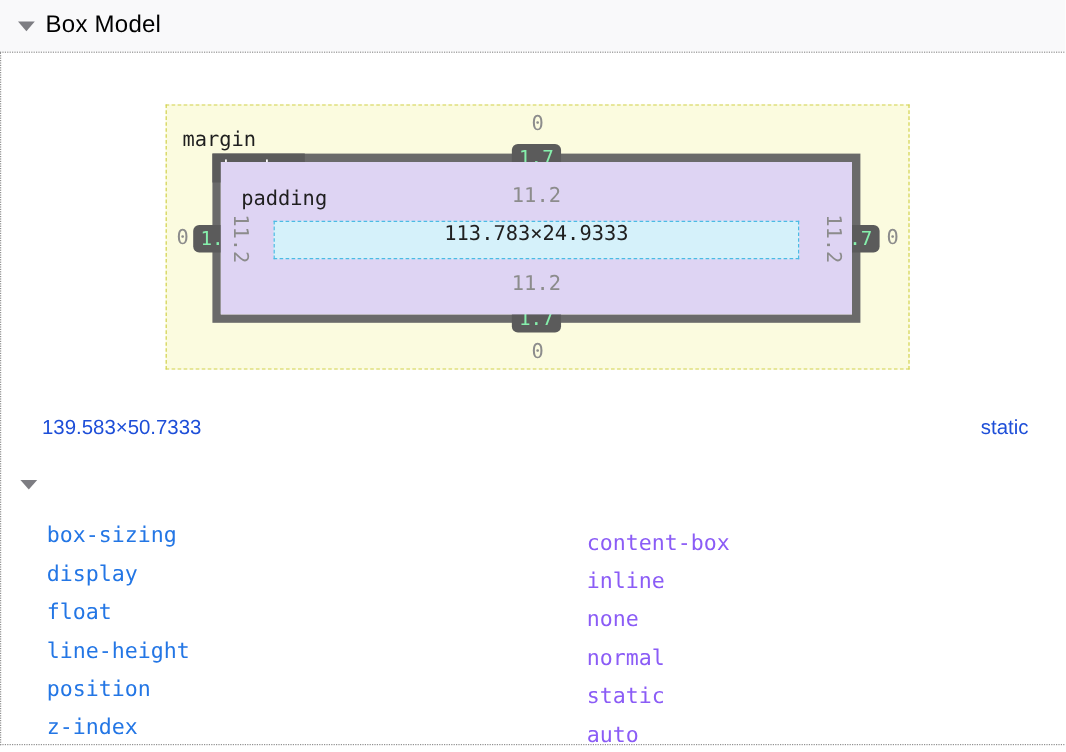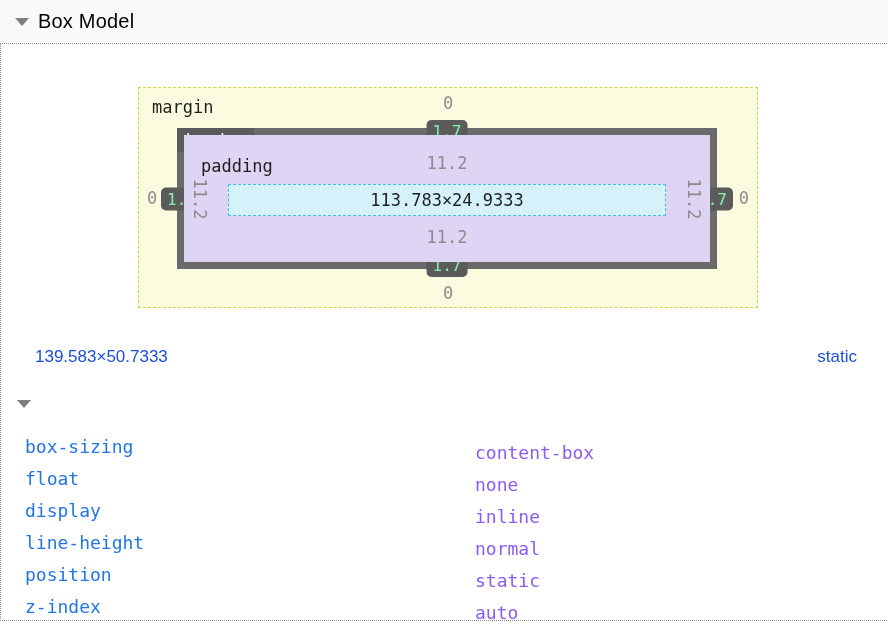--- a/index.html
+++ b/index.html
@@ -42,21 +42,21 @@
   
   .margin-box {
     position: absolute; left: 137px; top: 43px; width: 620px; height: 221px;
     background: #fbfbdf;
     border: 1px dashed #d2d24f;
   }
   .layer-label {
     font-family: "DejaVu Sans Mono", monospace;
     font-size: 17px; color: #1f1f1f;
   }
-  .margin-box > .layer-label { position: absolute; left: 13px; top: 9px; }
+  .margin-box > .layer-label { position: absolute; left: 13px; top: 19px; }
   .dim-val {
     font-family: "DejaVu Sans Mono", monospace;
     font-size: 17px; color: #8c8c8c; line-height: 22px;
     cursor: default;
   }
   .m-top    { position: absolute; top: 4px;    left: 50%; transform: translateX(-50%); }
   .m-bottom { position: absolute; bottom: 3px; left: 50%; transform: translateX(-50%); }
   .m-left   { position: absolute; left: 8px;   top: 50%;  transform: translateY(-50%); }
   .m-right  { position: absolute; right: 8px;  top: 50%;  transform: translateY(-50%); }
 
@@ -96,21 +96,21 @@
     position: absolute; top: 50%; transform: translateY(-50%);
     writing-mode: vertical-rl;
   }
   .p-left  { left: 5px; }
   .p-right { right: 5px; }
 
   .content-box {
     position: absolute; left: 44px; right: 44px; top: 49px; bottom: 46px;
     background: #d5f1fa;
     border: 1px dashed #4cbbe4;
-    display: flex; align-items: center; justify-content: center;
+    display: flex; justify-content: center;
     font-family: "DejaVu Sans Mono", monospace;
     font-size: 17px; color: #1f1f1f;
     cursor: default;
   }
 
   
   .size-row {
     position: absolute; top: 303px; left: 34px; right: 30px;
     display: flex; justify-content: space-between; align-items: center;
     font-size: 17px; color: #1d4ed8;
@@ -129,21 +129,21 @@
   .props-title { font-size: 18px; color: #38383d; }
 
   .props-list {
     position: absolute; top: 386px; left: 0; right: 0;
   }
   .prop-row {
     display: grid;
     grid-template-columns: 450px auto;
     height: 32px;
     align-items: center;
-    padding-left: 24px;
+    padding-left: 38px;
     cursor: default;
   }
   .prop-name {
     font-family: "DejaVu Sans Mono", monospace;
     font-size: 18px; color: #2376e5;
   }
   .prop-value {
     font-family: "DejaVu Sans Mono", monospace;
     font-size: 18px; color: #8b5cf6; margin-top: 12px;
   }
@@ -195,30 +195,30 @@
     <span class="tri-down"></span>
   </div>
 
   <div class="props-list">
   <div class="prop-row">
     <span class="prop-name">box-sizing</span>
     <span class="prop-value">content-box</span>
   </div>
 
   <div class="prop-row">
+    <span class="prop-name">display</span>
+    <span class="prop-value">inline</span>
+  </div>
+
+  <div class="prop-row">
     <span class="prop-name">float</span>
     <span class="prop-value">none</span>
   </div>
 
   <div class="prop-row">
-    <span class="prop-name">display</span>
-    <span class="prop-value">inline</span>
-  </div>
-
-  <div class="prop-row">
     <span class="prop-name">line-height</span>
     <span class="prop-value">normal</span>
   </div>
 
   <div class="prop-row">
     <span class="prop-name">position</span>
     <span class="prop-value">static</span>
   </div>
 
   <div class="prop-row">

